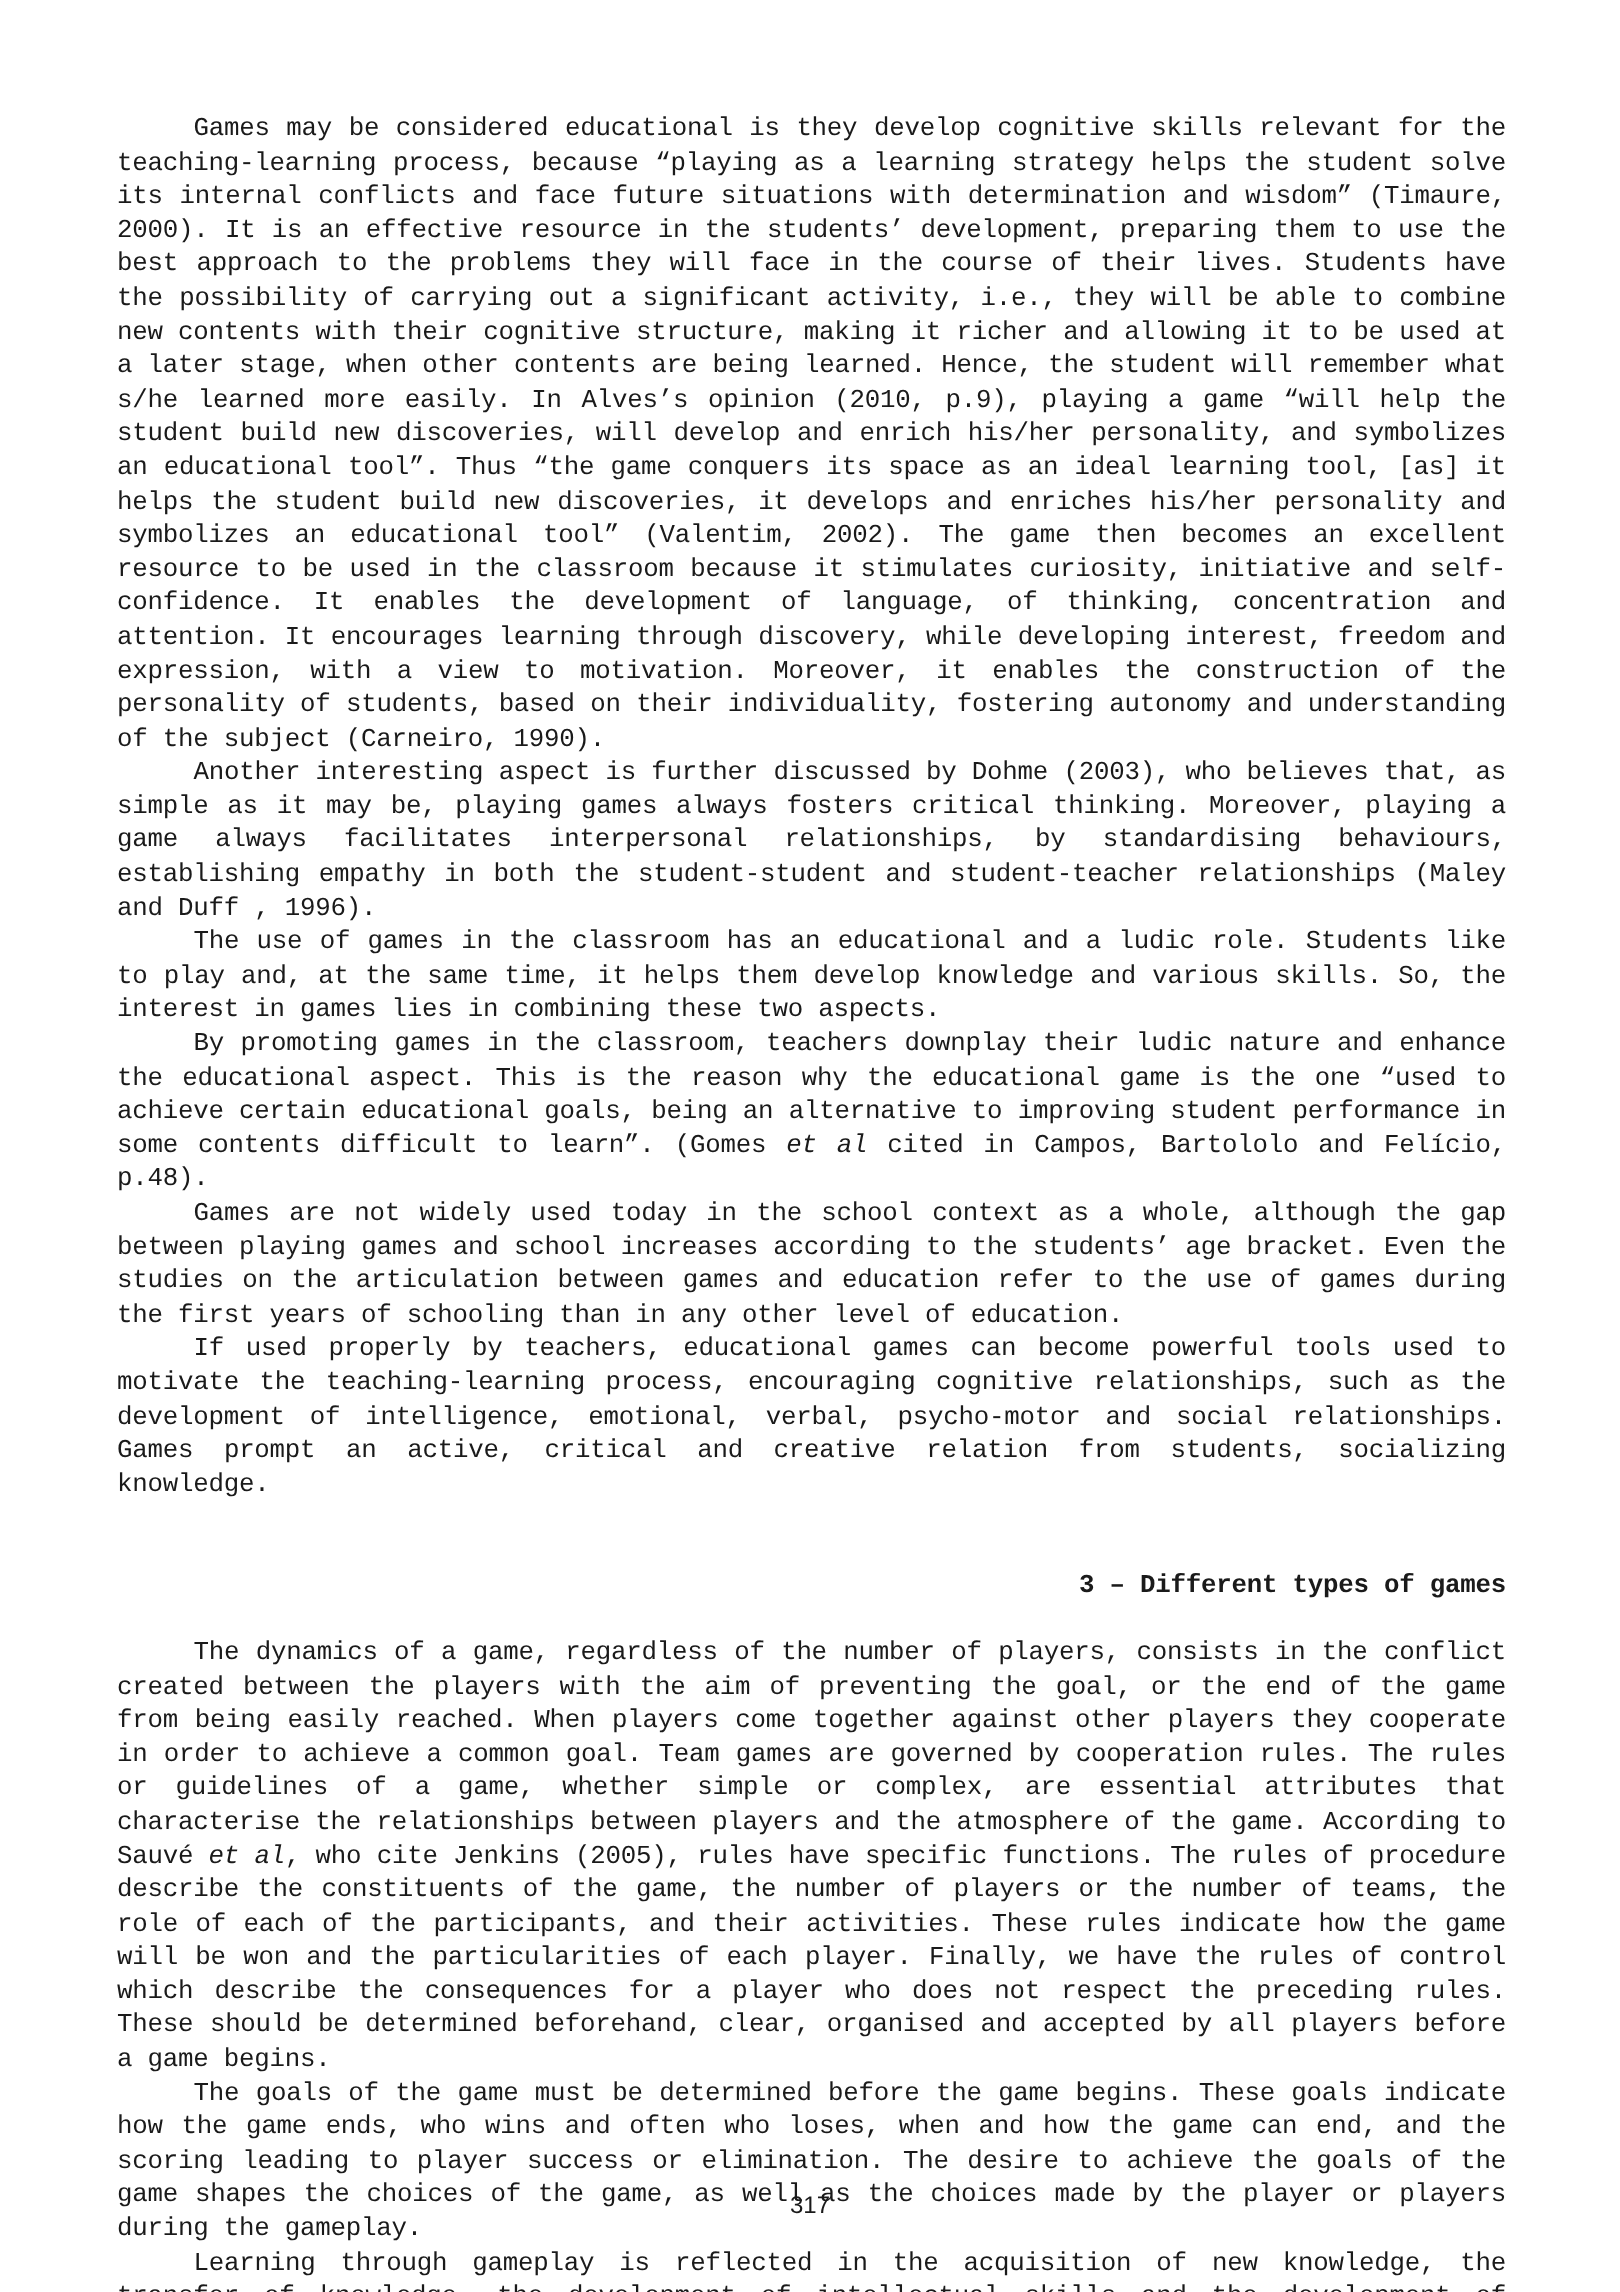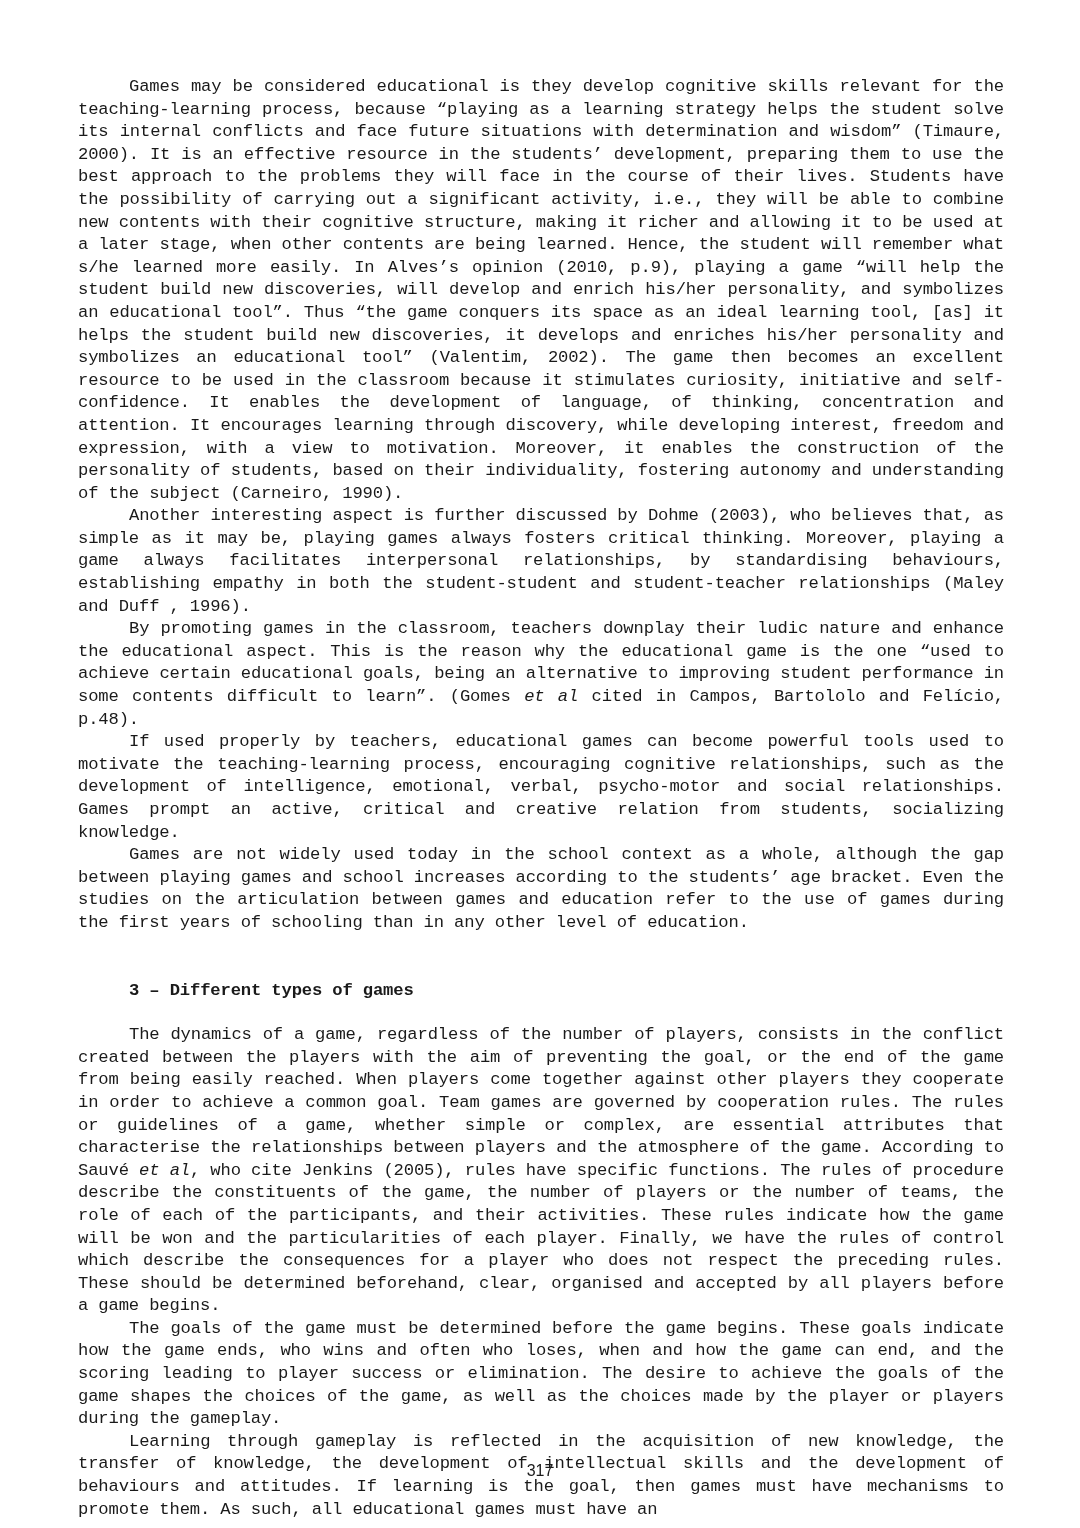--- a/index.html
+++ b/index.html
@@ -21,20 +21,21 @@
     text-indent: 51px;
     hyphens: none;
   }
   .para .it { font-style: italic; margin-top: 20px; }
   .heading {
     margin: 0;
     padding-left: 51px;
     font-weight: bold;
     font-size: 17.2px;
     line-height: 22.6px;
+    text-align: right;
   }
   .gap-before-heading { height: 45px; }
   .gap-after-heading { height: 22px; }
   .page-number {
     position: absolute;
     top: 1462px;
     left: 0;
     width: 1080px;
     text-align: center;
     font-family: "Liberation Sans", sans-serif;
@@ -42,23 +43,24 @@
     color: #1a1a1a;
   }
 </style>
 </head>
 <body>
 
 <div class="page">
   <div id="section1">
       <p class="para"><span>Games may be considered educational is they develop cognitive skills relevant for the teaching-learning process, because “playing as a learning strategy helps the student solve its internal conflicts and face future situations with determination and wisdom” (Timaure, 2000). It is an effective resource in the students’ development, preparing them to use the best approach to the problems they will face in the course of their lives. Students have the possibility of carrying out a significant activity, i.e., they will be able to combine new contents with their cognitive structure, making it richer and allowing it to be used at a later stage, when other contents are being learned. Hence, the student will remember what s/he learned more easily. In Alves’s opinion (2010, p.9), playing a game “will help the student build new discoveries, will develop and enrich his/her personality, and symbolizes an educational tool”. Thus “the game conquers its space as an ideal learning tool, [as] it helps the student build new discoveries, it develops and enriches his/her personality and symbolizes an educational tool” (Valentim, 2002). The game then becomes an excellent resource to be used in the classroom because it stimulates curiosity, initiative and self-confidence. It enables the development of language, of thinking, concentration and attention. It encourages learning through discovery, while developing interest, freedom and expression, with a view to motivation. Moreover, it enables the construction of the personality of students, based on their individuality, fostering autonomy and understanding of the subject (Carneiro, 1990).</span></p>
       <p class="para"><span>Another interesting aspect is further discussed by Dohme (2003), who believes that, as simple as it may be, playing games always fosters critical thinking. Moreover, playing a game always facilitates interpersonal relationships, by standardising behaviours, establishing empathy in both the student-student and student-teacher relationships (Maley and Duff , 1996).</span></p>
+      <p class="para"><span>The use of games in the classroom has an educational and a ludic role. Students like to play and, at the same time, it helps them develop knowledge and various skills. So, the interest in games lies in combining these two aspects.</span></p>
       <p class="para"><span>By promoting games in the classroom, teachers downplay their ludic nature and enhance the educational aspect. This is the reason why the educational game is the one “used to achieve certain educational goals, being an alternative to improving student performance in some contents difficult to learn”. (Gomes </span><span class="it">et al</span><span> cited in Campos, Bartololo and Felício, p.48).</span></p>
+      <p class="para"><span>Games are not widely used today in the school context as a whole, although the gap between playing games and school increases according to the students’ age bracket. Even the studies on the articulation between games and education refer to the use of games during the first years of schooling than in any other level of education.</span></p>
       <p class="para"><span>If used properly by teachers, educational games can become powerful tools used to motivate the teaching-learning process, encouraging cognitive relationships, such as the development of intelligence, emotional, verbal, psycho-motor and social relationships. Games prompt an active, critical and creative relation from students, socializing knowledge.</span></p>
-      <p class="para"><span>Games are not widely used today in the school context as a whole, although the gap between playing games and school increases according to the students’ age bracket. Even the studies on the articulation between games and education refer to the use of games during the first years of schooling than in any other level of education.</span></p>
     </div>
   <div class="gap-before-heading"></div>
   <h3 class="heading">3 – Different types of games</h3>
   <div class="gap-after-heading"></div>
   <div id="section3">
       <p class="para"><span>The dynamics of a game, regardless of the number of players, consists in the conflict created between the players with the aim of preventing the goal, or the end of the game from being easily reached. When players come together against other players they cooperate in order to achieve a common goal. Team games are governed by cooperation rules. The rules or guidelines of a game, whether simple or complex, are essential attributes that characterise the relationships between players and the atmosphere of the game. According to Sauvé </span><span class="it">et al</span><span>, who cite Jenkins (2005), rules have specific functions. The rules of procedure describe the constituents of the game, the number of players or the number of teams, the role of each of the participants, and their activities. These rules indicate how the game will be won and the particularities of each player. Finally, we have the rules of control which describe the consequences for a player who does not respect the preceding rules. These should be determined beforehand, clear, organised and accepted by all players before a game begins.</span></p>
       <p class="para"><span>The goals of the game must be determined before the game begins. These goals indicate how the game ends, who wins and often who loses, when and how the game can end, and the scoring leading to player success or elimination. The desire to achieve the goals of the game shapes the choices of the game, as well as the choices made by the player or players during the gameplay.</span></p>
       <p class="para"><span>Learning through gameplay is reflected in the acquisition of new knowledge, the transfer of knowledge, the development of intellectual skills and the development of behaviours and attitudes. If learning is the goal, then games must have mechanisms to promote them. As such, all educational games must have an</span></p>
     </div>
 </div>

